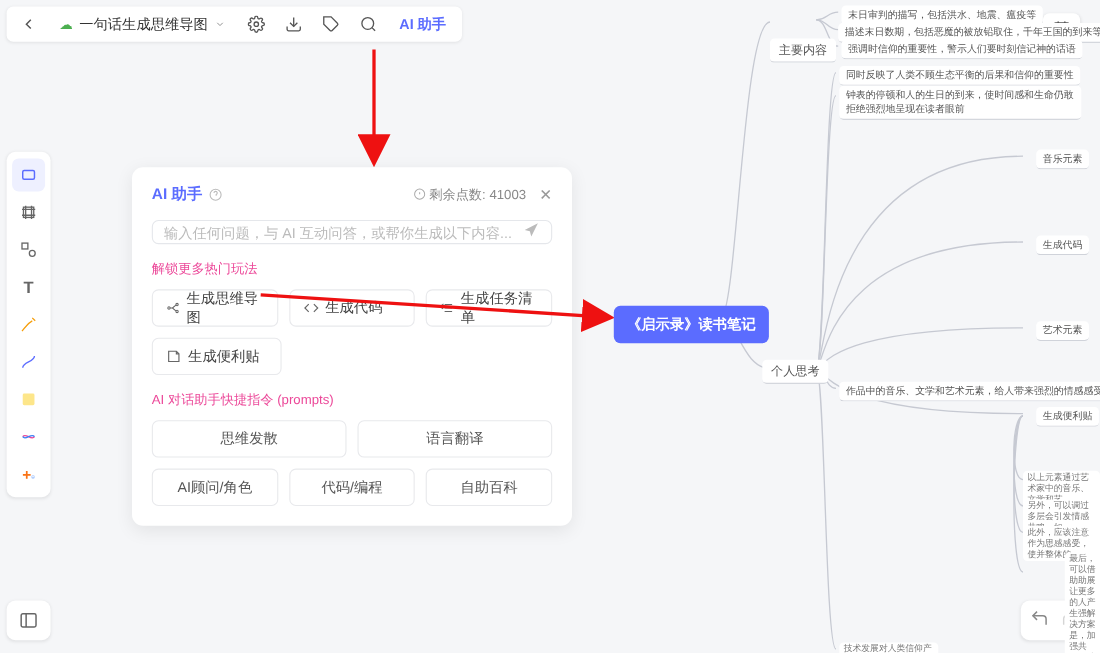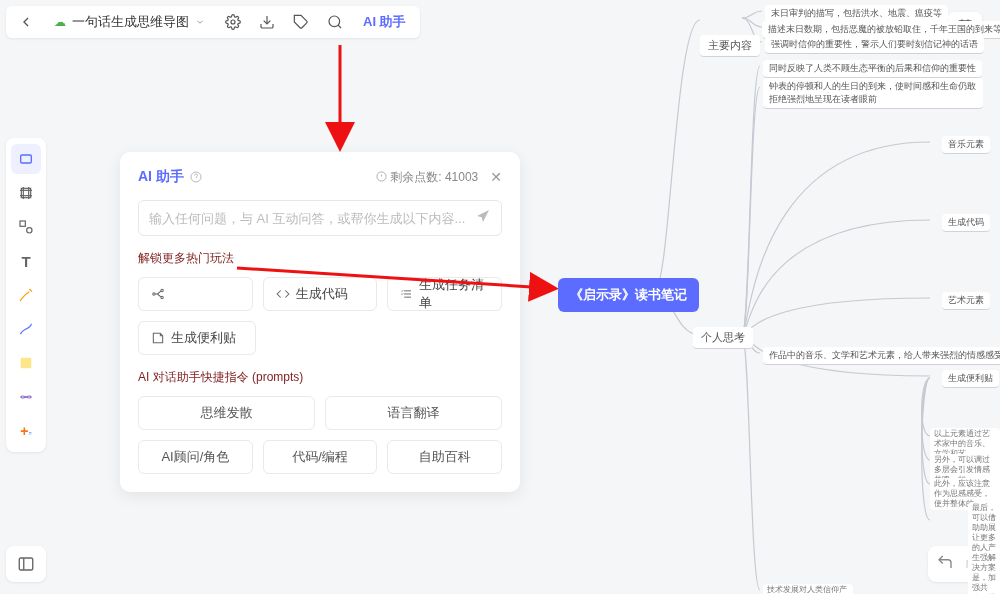--- a/index.html
+++ b/index.html
@@ -24,25 +24,25 @@
 
 .undo-redo { position: absolute; right: 10px; bottom: 12px; height: 36px; background: #fff; border-radius: 8px; box-shadow: 0 1px 3px rgba(0,0,0,0.08); display: flex; align-items: center; padding: 0 8px; gap: 10px; color: #888; }
 .undo-redo .redo { opacity: 0.35; }
 
 
 .ai-panel { position: absolute; left: 120px; top: 152px; width: 400px; background: #fff; border-radius: 10px; box-shadow: 0 4px 16px rgba(0,0,0,0.08); padding: 16px 18px 18px; }
 .ai-panel .header { display: flex; align-items: center; justify-content: space-between; }
 .ai-panel .title { color: #5b6cff; font-weight: 600; font-size: 14px; display: flex; align-items: center; gap: 6px; }
 .ai-panel .meta { display: flex; align-items: center; gap: 12px; color: #888; font-size: 12px; }
 .ai-panel .close { color: #999; cursor: pointer; font-size: 14px; }
-.ai-panel .input-row { margin-top: 14px; height: 36px; border: 1px solid #e5e7eb; border-radius: 6px; display: flex; align-items: center; padding: 0 10px; }
+.ai-panel .input-row { margin-top: 14px; height: 22px; border: 1px solid #e5e7eb; border-radius: 6px; display: flex; align-items: center; padding: 0 10px; }
 .ai-panel .input-row input { flex: 1; border: none; outline: none; font-size: 13px; color: #333; background: transparent; }
 .ai-panel .input-row input::placeholder { color: #bbb; }
 .ai-panel .send { color: #bbb; font-size: 16px; }
-.ai-panel .section-label { margin-top: 14px; font-size: 12px; color: #7f1d1d; }
+.ai-panel .section-label { margin-top: 14px; font-size: 12px; color: #ec4899; }
 .ai-panel .chip-row { display: flex; gap: 10px; margin-top: 10px; }
 .ai-panel .chip { height: 34px; border: 1px solid #e8e9ec; border-radius: 6px; display: flex; align-items: center; gap: 6px; padding: 0 12px; font-size: 13px; color: #444; cursor: pointer; background: #fff; flex: 1; justify-content: flex-start; }
 .ai-panel .chip.small { flex: none; }
 .ai-panel .prompt-row { display: flex; gap: 10px; margin-top: 10px; }
 .ai-panel .prompt { flex: 1; height: 34px; border: 1px solid #e8e9ec; border-radius: 6px; display: flex; align-items: center; justify-content: center; font-size: 13px; color: #555; cursor: pointer; }
 
 
 .arrow1 { position: absolute; left: 305px; top: 40px; pointer-events: none; }
 .arrow2 { position: absolute; left: 232px; top: 256px; pointer-events: none; }
 
@@ -216,20 +216,21 @@
 
   <div class="section-label">解锁更多热门玩法</div>
   <div class="chip-row">
     <div class="chip">
       <svg width="14" height="14" viewBox="0 0 24 24" fill="none" stroke="#666" stroke-width="1.8">
           <circle cx="5" cy="12" r="2"></circle>
           <circle cx="19" cy="6" r="2"></circle>
           <circle cx="19" cy="18" r="2"></circle>
           <path d="M7 12h4m0 0l6-5m-6 5l6 5"></path>
         </svg>
+      <span>生成思维导图</span>
     </div>
     <div class="chip">
       <svg width="14" height="14" viewBox="0 0 24 24" fill="none" stroke="#666" stroke-width="1.8">
           <polyline points="16 18 22 12 16 6"></polyline>
           <polyline points="8 6 2 12 8 18"></polyline>
         </svg>
       <span>生成代码</span>
     </div>
     <div class="chip">
       <svg width="14" height="14" viewBox="0 0 24 24" fill="none" stroke="#666" stroke-width="1.8">

